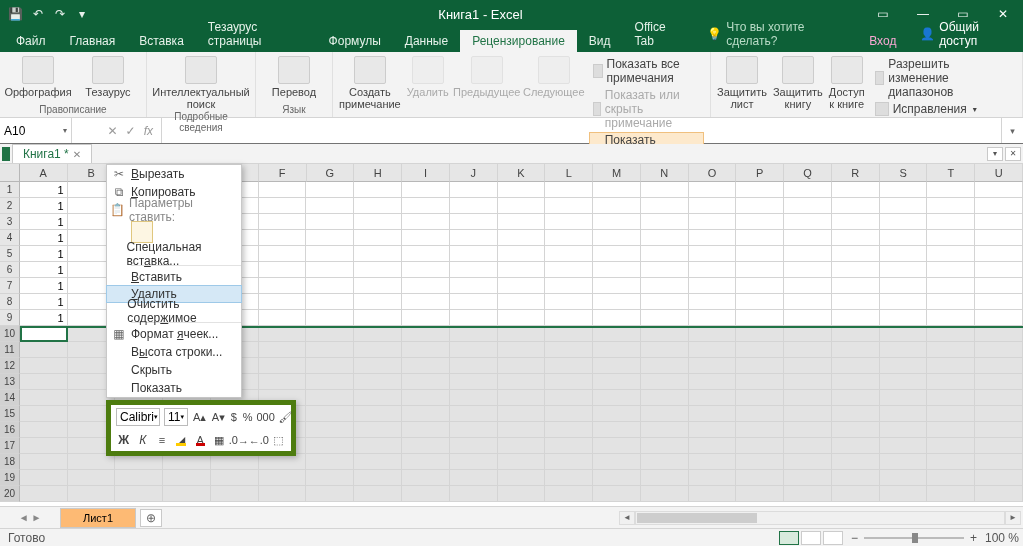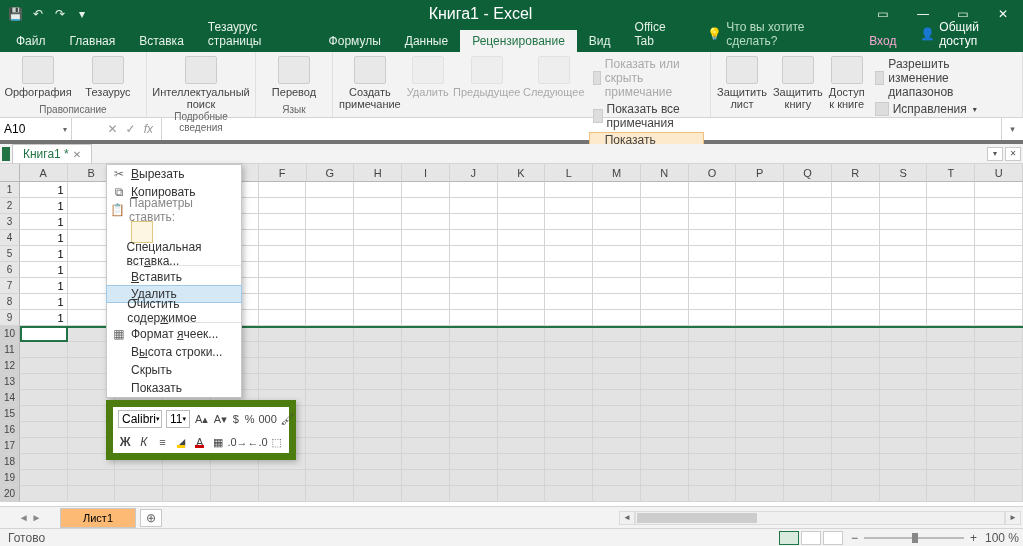--- a/index.html
+++ b/index.html
@@ -2,21 +2,21 @@
 <html><head>
 <meta charset="utf-8">
 <style>
 * { margin: 0; padding: 0; box-sizing: border-box; font-family: "Segoe UI", Tahoma, sans-serif; font-size: 12px; }
 body { width: 1023px; height: 546px; background: #fff; overflow: hidden; position: relative; }
 
 
 .titlebar { height: 28px; background: #0d6037; display: flex; align-items: center; color: #fff; }
 .titlebar .qat { display: flex; align-items: center; gap: 6px; padding: 0 8px; }
 .titlebar .qat span { width: 16px; height: 16px; display: inline-flex; align-items: center; justify-content: center; opacity: .9; }
-.titlebar .title { flex: 1; text-align: center; font-size: 16px; }
+.titlebar .title { flex: 1; text-align: center; font-size: 13px; }
 .titlebar .winbtns { display: flex; }
 .titlebar .winbtns span { width: 40px; height: 28px; display: inline-flex; align-items: center; justify-content: center; }
 
 
 .tabs { height: 24px; background: #0d6037; display: flex; align-items: flex-end; color: #e6f2ea; padding-left: 4px; }
 .tabs .tab { padding: 4px 12px; cursor: pointer; font-size: 12px; }
 .tabs .tab.active { background: #f3f3f3; color: #217346; }
 .tabs .spacer { flex: 1; }
 .tabs .tell { color: #b9dcc7; padding: 4px 12px; font-size: 12px; display: flex; align-items: center; gap: 4px; }
 .tabs .login { color: #f9a8d4; padding: 4px 12px; font-size: 12px; }
@@ -32,21 +32,21 @@
 .bigbtn .lbl { font-size: 11px; text-align: center; line-height: 12px; margin-top: 2px; color: #444; }
 .bigbtn.dim .lbl { color: #aaa; }
 .bigbtn.dim .ico { opacity: .45; }
 .smallstack { display: flex; flex-direction: column; gap: 1px; padding-top: 2px; }
 .smallbtn { font-size: 11px; color: #444; padding: 1px 4px; display: flex; align-items: center; gap: 4px; cursor: pointer; }
 .smallbtn.dim { color: #aaa; }
 .smallbtn.hl { background: #fde9cc; border: 1px solid #f0c07e; padding: 0 3px; }
 .smallbtn .sico { width: 14px; height: 14px; background: #ddd; border: 1px solid #ccc; }
 
 
-.fbar { height: 26px; border-bottom: 4px solid #737373; display: flex; align-items: stretch; background: #fff; }
+.fbar { height: 26px; border-bottom: 1px solid #737373; display: flex; align-items: stretch; background: #fff; }
 .namebox { width: 72px; border-right: 1px solid #d4d4d4; display: flex; align-items: center; padding: 0 4px; font-size: 12px; justify-content: space-between; }
 .namebox .dd { font-size: 8px; color: #666; }
 .fx { width: 90px; display: flex; align-items: center; justify-content: flex-end; gap: 8px; padding-right: 8px; border-right: 1px solid #d4d4d4; color: #999; }
 .fx span { font-size: 12px; }
 .formula { flex: 1; padding: 0 6px; display: flex; align-items: center; }
 .fexp { width: 22px; border-left: 1px solid #d4d4d4; display: flex; align-items: center; justify-content: center; color: #666; font-size: 9px; }
 
 
 .booktabs { height: 20px; background: #f3f3f3; border-bottom: 1px solid #d4d4d4; display: flex; align-items: center; gap: 2px; padding: 0 2px; position: relative; }
 .booktabs .bt { background: #fff; border: 1px solid #c9c9c9; border-bottom: none; padding: 2px 10px; font-size: 11px; color: #217346; }
@@ -74,21 +74,21 @@
 .ctxmenu { position: absolute; top: 164px; left: 106px; width: 136px; background: #fff; border: 1px solid #c8c8c8; box-shadow: 2px 2px 6px rgba(0,0,0,.25); z-index: 20; }
 .ctxmenu .mi { display: flex; align-items: center; height: 18px; font-size: 11px; color: #333; padding-right: 8px; }
 .ctxmenu .mi .icocol { width: 24px; display: flex; justify-content: center; font-size: 12px; color: #666; }
 .ctxmenu .mi.hl { background: #d5e8f6; border: 1px solid #9ec9e8; margin: -1px; }
 .ctxmenu .mi.label { color: #888; }
 .ctxmenu .pasterow { display: flex; height: 26px; align-items: center; padding-left: 24px; }
 .ctxmenu .pasterow .pico { width: 22px; height: 22px; border: 1px solid #e0c77e; background: #fdf6e3; }
 .ctxmenu .sep { height: 1px; background: #e2e2e2; margin: 2px 0 2px 24px; }
 
 
-.minitool { position: absolute; top: 400px; left: 106px; width: 190px; background: #fff; border: 7px solid #4d7c0f; box-shadow: 2px 2px 6px rgba(0,0,0,.25); z-index: 20; }
+.minitool { position: absolute; top: 400px; left: 106px; width: 190px; background: #fff; border: 5px solid #4d7c0f; box-shadow: 2px 2px 6px rgba(0,0,0,.25); z-index: 20; }
 .minitool .row1, .minitool .row2 { display: flex; align-items: center; gap: 4px; padding: 3px 5px; }
 .minitool .fontbox { border: 1px solid #bbb; font-size: 11px; padding: 1px 3px; display: flex; align-items: center; justify-content: space-between; }
 .minitool .fontbox.name { width: 44px; }
 .minitool .fontbox.size { width: 24px; }
 .minitool .tbtn { width: 16px; height: 16px; display: inline-flex; align-items: center; justify-content: center; font-size: 11px; color: #444; border: 1px solid transparent; }
 .minitool .colorbar { position: relative; }
 .minitool .colorbar::after { content: ""; position: absolute; bottom: 1px; left: 2px; right: 2px; height: 3px; }
 .minitool .red::after { background: #c00; }
 .minitool .yellow::after { background: #fc0; }
 
@@ -201,27 +201,27 @@
         </div>
       <div class="bigbtn dim" style="width:64px">
           <div class="ico"></div>
           <div class="lbl">Предыдущее</div>
         </div>
       <div class="bigbtn dim" style="width:58px">
           <div class="ico"></div>
           <div class="lbl">Следующее</div>
         </div>
       <div class="smallstack">
+        <div class="smallbtn">
+            <span class="sico"></span>
+            <span>Показать все примечания</span>
+          </div>
         <div class="smallbtn dim">
             <span class="sico"></span>
             <span>Показать или скрыть примечание</span>
-          </div>
-        <div class="smallbtn">
-            <span class="sico"></span>
-            <span>Показать все примечания</span>
           </div>
         <div class="smallbtn hl">
             <span class="sico"></span>
             <span>Показать рукописные примечания</span>
           </div>
       </div>
     </div>
     <div class="glabel">Примечания</div>
   </div>
   <div class="rgroup">

